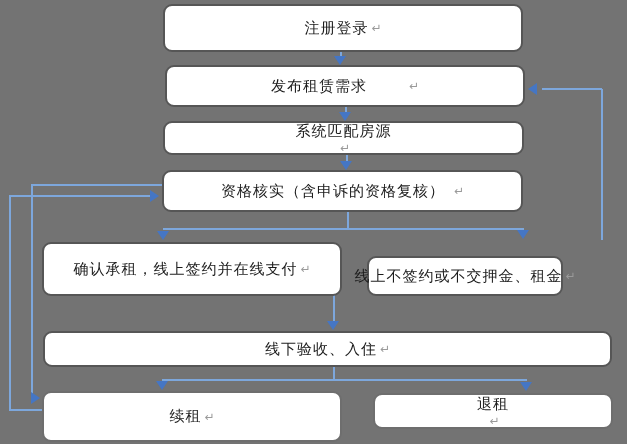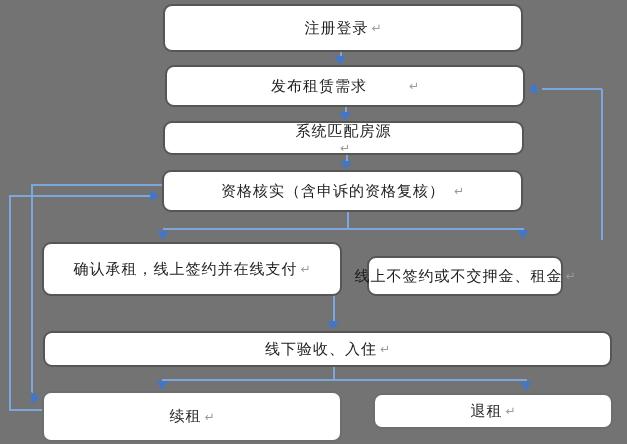--- a/index.html
+++ b/index.html
@@ -27,21 +27,21 @@
   .ah.right{border-top:6px solid transparent;border-bottom:6px solid transparent;border-left:9px solid var(--arrow,#4576c4);}
   
   #b1{left:163px;top:4px;width:360px;height:48px;}
   #b2{left:165px;top:65px;width:360px;height:42px;gap:39px;}
   #b3{left:163px;top:121px;width:361px;height:34px;flex-direction:column;}
   #b4{left:162px;top:170px;width:361px;height:42px;}
   #b5{left:42px;top:242px;width:300px;height:54px;}
   #b6{left:367px;top:240px;width:196px;height:40px;margin-top:16px;}
   #b7{left:43px;top:331px;width:569px;height:36px;border-radius:9px;}
   #b8{left:42px;top:391px;width:300px;height:51px;}
-  #b9{left:373px;top:393px;width:240px;height:36px;}
+  #b9{left:373px;top:393px;width:240px;height:36px;flex-direction:column;}
   
   .c1s{left:340px;top:52px;height:6px;}   .c1a{left:334px;top:56px;}
   .c2s{left:345px;top:107px;height:7px;}  .c2a{left:339px;top:112px;}
   .c3s{left:346px;top:155px;height:8px;}  .c3a{left:340px;top:161px;}
   .c4s{left:347px;top:212px;height:17px;} .c4h{left:163px;top:228px;width:361px;}
   .c4al{left:157px;top:231px;}            .c4ar{left:517px;top:230px;}
   .c5s{left:333px;top:282px;height:41px;} .c5a{left:327px;top:321px;}
   .c6s{left:333px;top:367px;height:13px;} .c6h{left:162px;top:379px;width:365px;}
   .c6al{left:156px;top:381px;}            .c6ar{left:520px;top:382px;}
   .c7h{left:542px;top:88px;width:60px;}   .c7a{left:528px;top:83px;}

